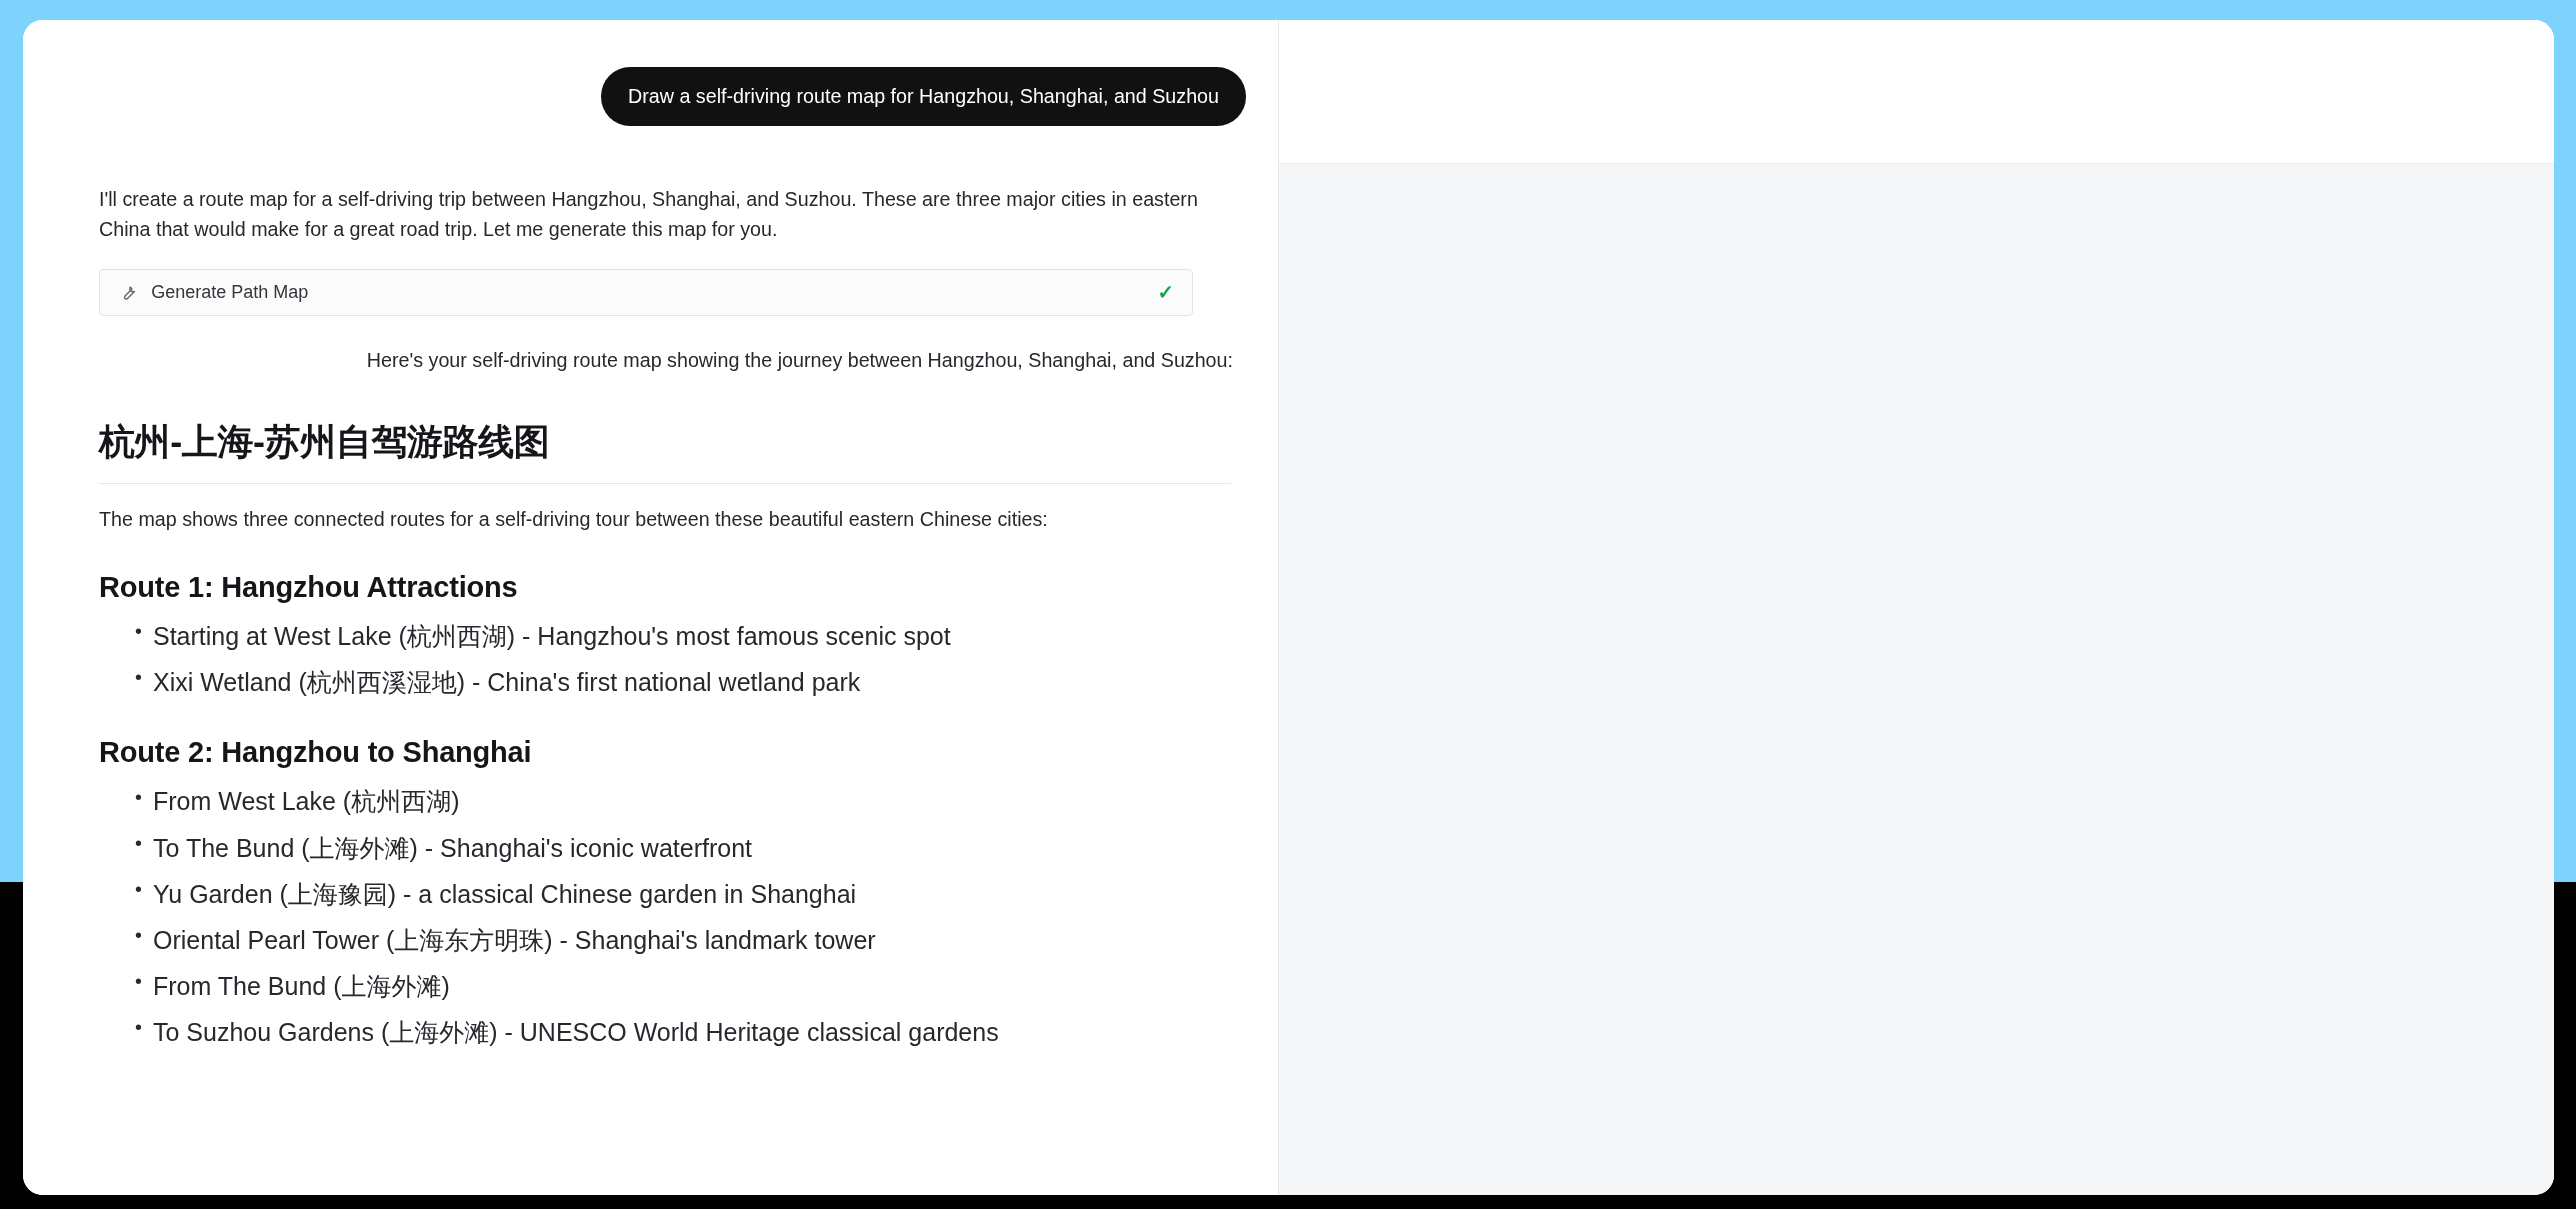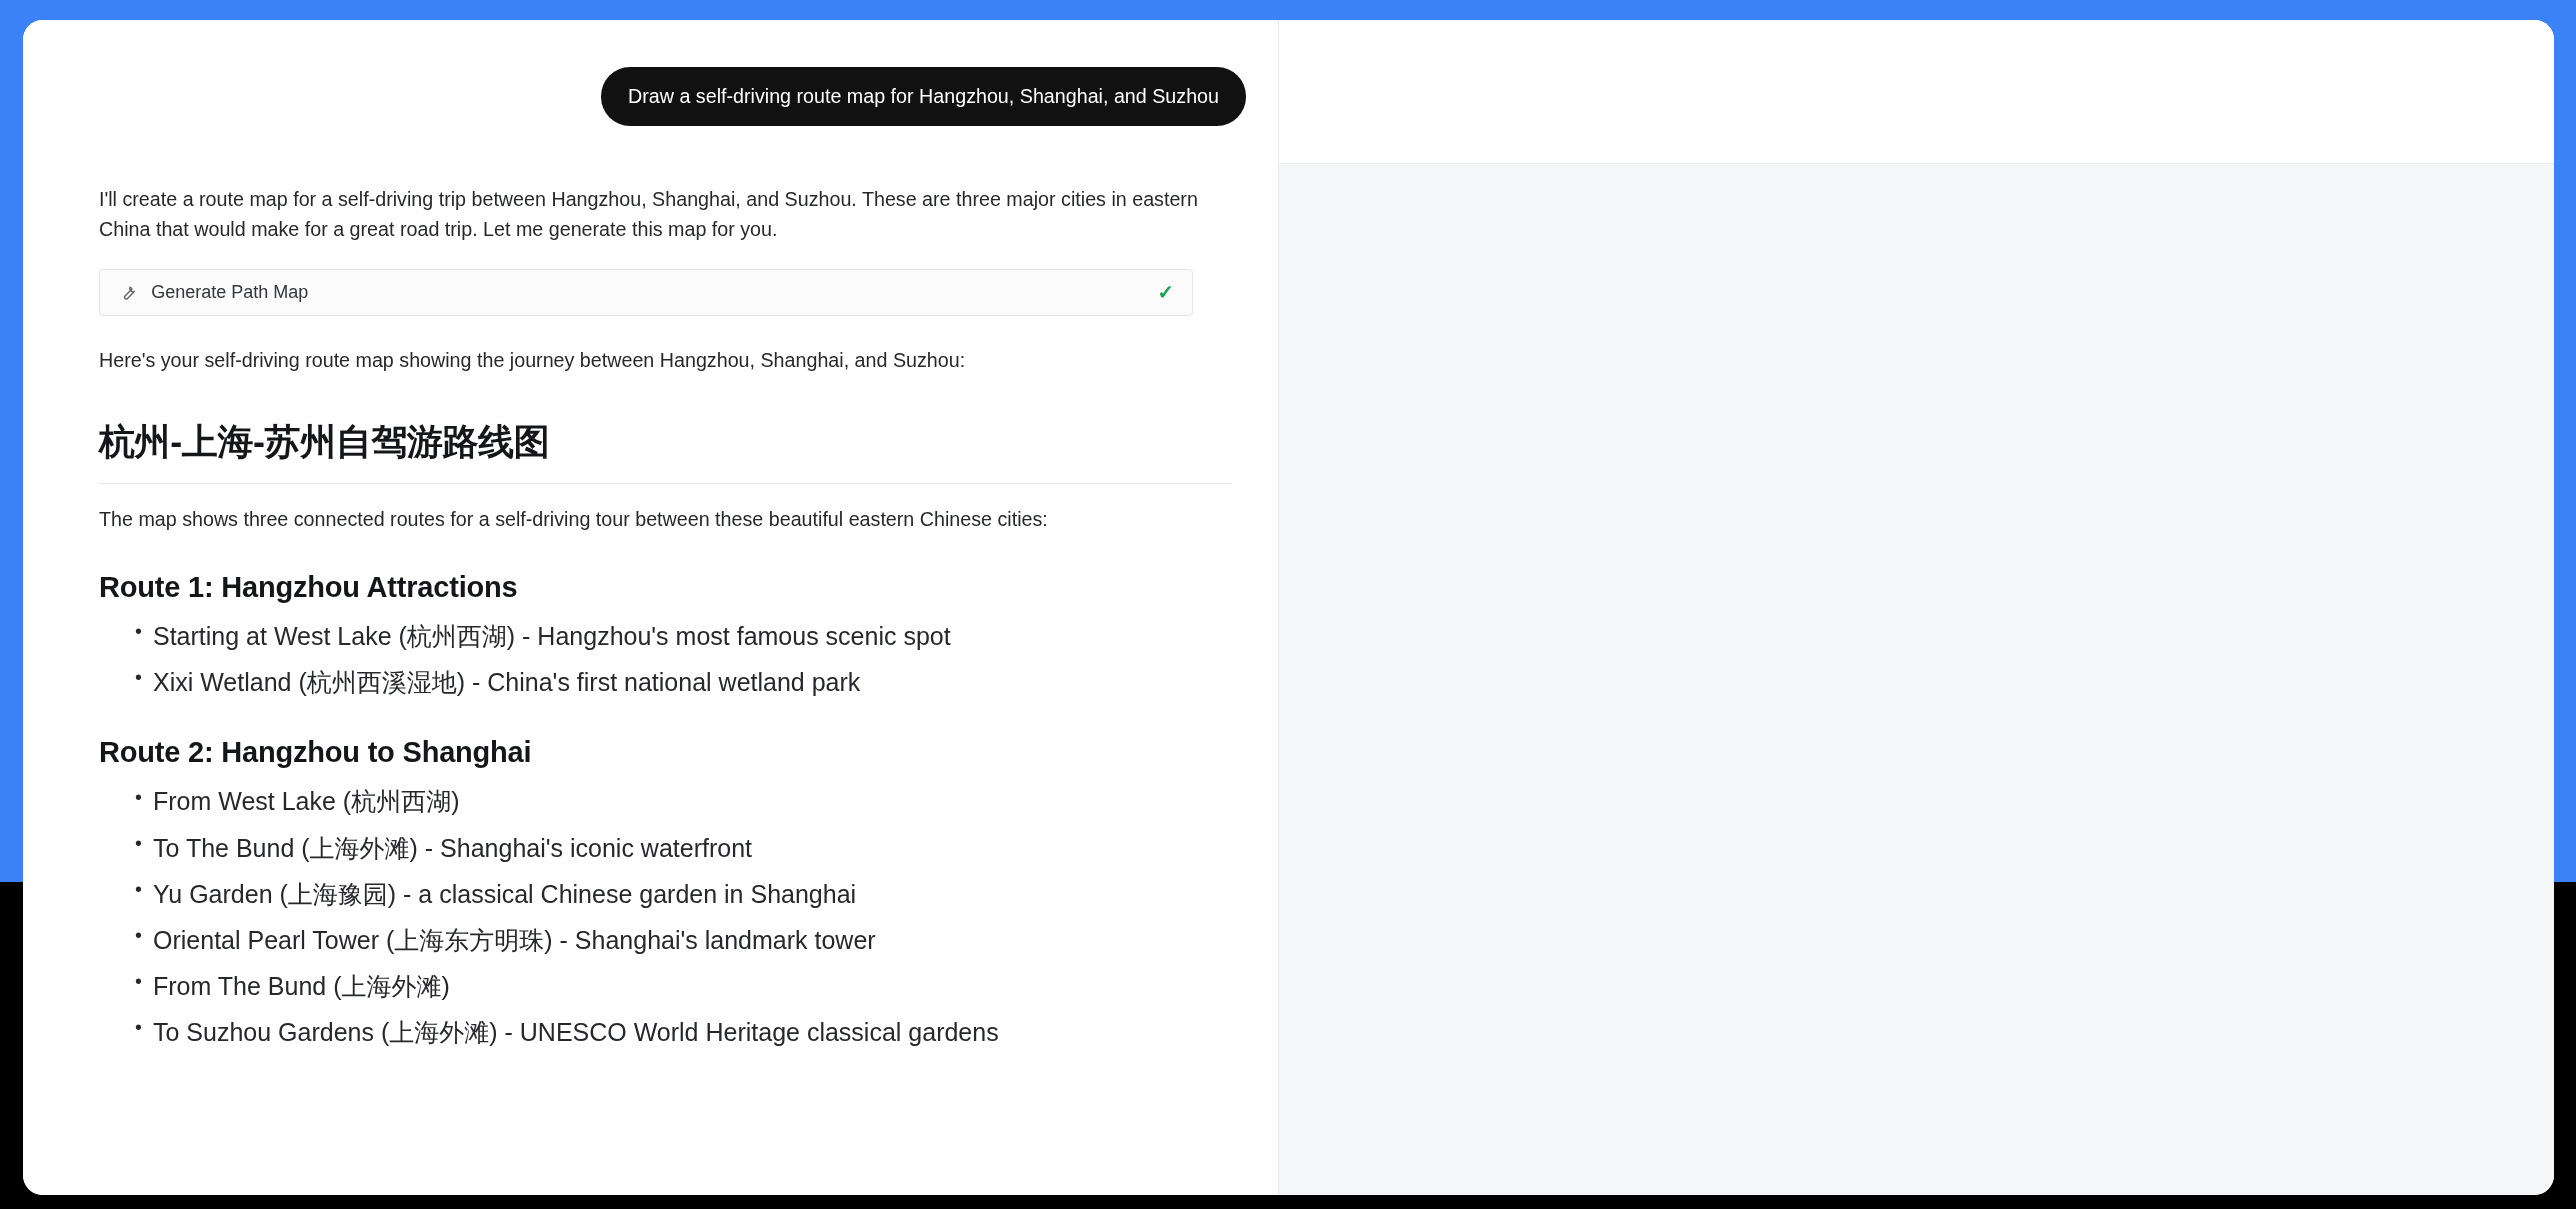--- a/index.html
+++ b/index.html
@@ -9,21 +9,21 @@
     width: 2576px;
     height: 1209px;
     overflow: hidden;
     font-family: "Liberation Sans", sans-serif;
   }
   #app {
     position: absolute;
     left: 0; top: 0;
     width: 2576px;
     height: 882px;
-    background: #3b82f6;
+    background: #7dd3fc;
   }
   .window {
     position: absolute;
     left: 23px;
     top: 19.7px;
     width: 2531px;
     height: 1175px;
     background: #f2f3f5;
     border-radius: 19.7px;
     overflow: hidden;
@@ -83,21 +83,21 @@
   .tool-chip .tool-label {
     font-size: 18px;
     color: #33363c;
     flex: 1 1 auto;
   }
   .tool-chip .check {
     color: #16a34a;
     font-size: 19.7px;
     font-weight: bold;
   }
-  .para2 { margin-top: 30px; }
+  .para2 { margin-top: 30px; text-align: right; }
   .h-title {
     font-size: 36px;
     font-weight: bold;
     color: #14161a;
     margin: 42px 0 16.6px 0;
     letter-spacing: -0.4px;
   }
   .rule {
     height: 0.8px;
     background: #e6e7ea;

